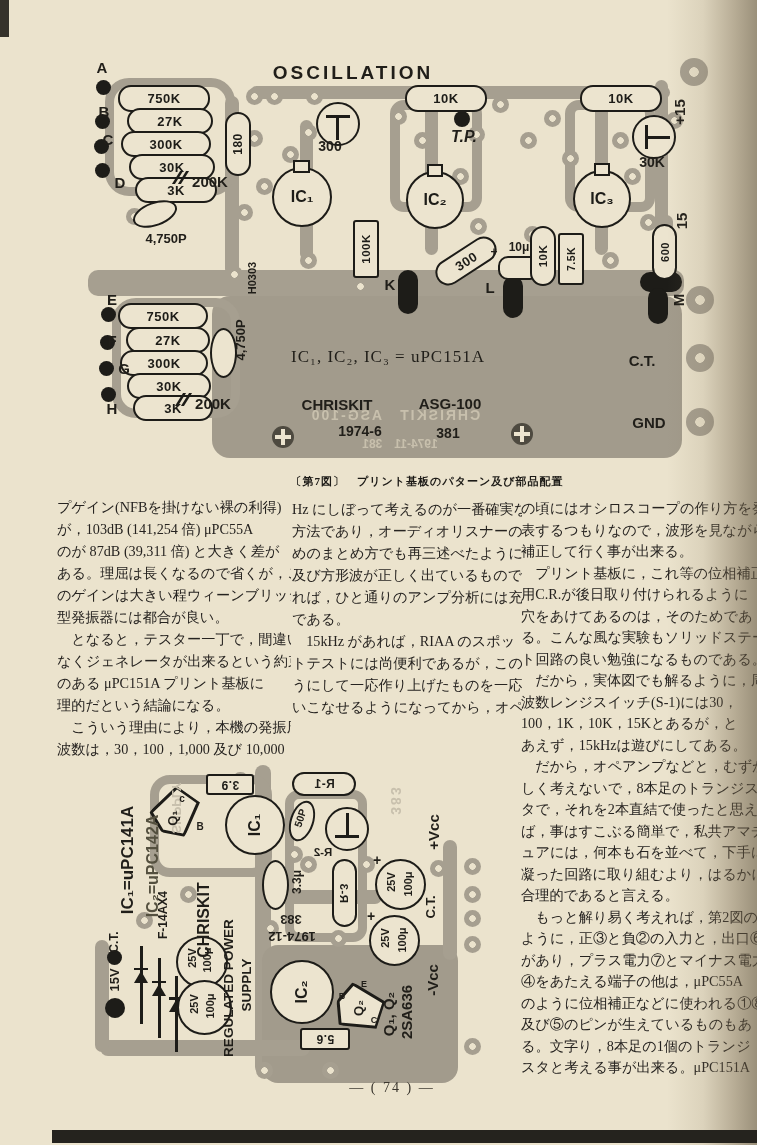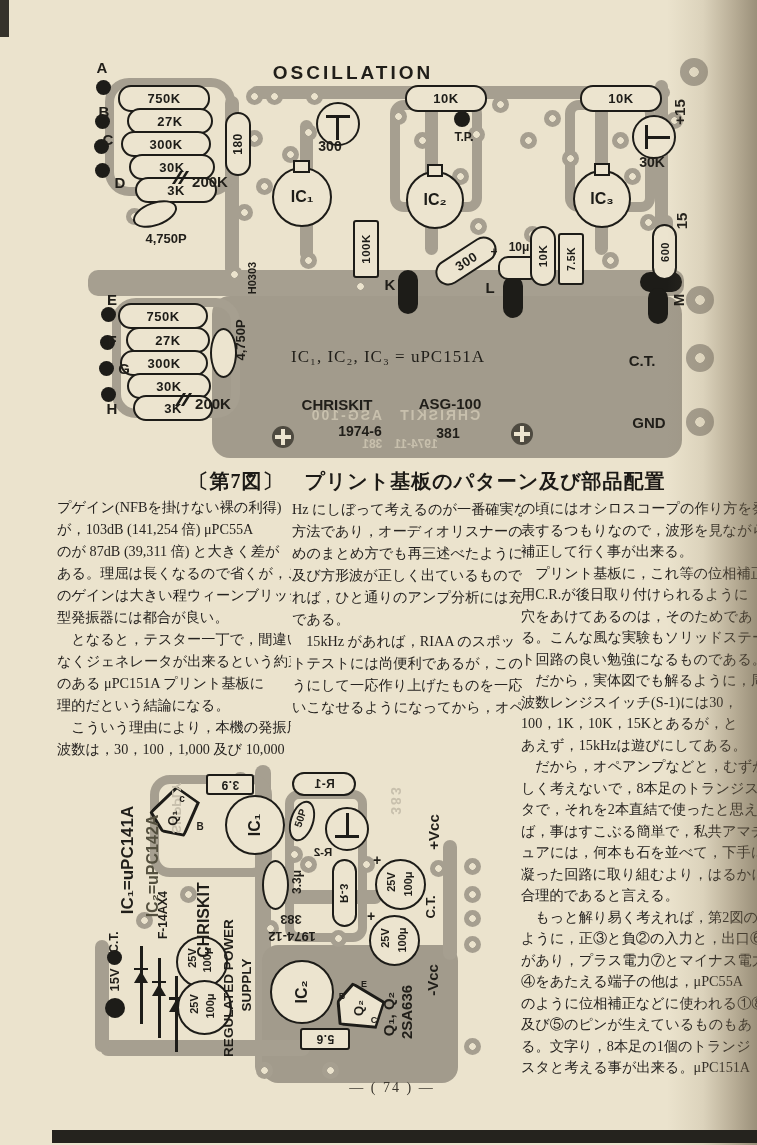--- a/index.html
+++ b/index.html
@@ -41,21 +41,21 @@
   .diode .dl{position:absolute;left:6px;top:0;width:2.5px;height:100%;background:#1d1c18;}
   .diode .dt{position:absolute;left:0;top:32%;width:0;height:0;border-left:7px solid transparent;
              border-right:7px solid transparent;border-bottom:12px solid #1d1c18;}
   .diode .db{position:absolute;left:0;top:calc(32% - 3px);width:14px;height:2.5px;background:#1d1c18;}
   
   .col{position:absolute;color:#262320;font-family:"Liberation Serif","DejaVu Serif",serif;
        font-size:14.2px;z-index:3;}
   .col > div{height:22px;line-height:22px;white-space:nowrap;overflow:hidden;}
   .c3 > div{height:21.5px;line-height:21.5px;}
   .caption{position:absolute;transform:translate(-50%,-50%);font-weight:bold;color:#1c1a16;
-           font-size:20px;white-space:nowrap;z-index:3;letter-spacing:1px;
+           font-size:11px;white-space:nowrap;z-index:3;letter-spacing:1px;
            font-family:"Liberation Serif","DejaVu Serif",serif;}
   .pagenum{position:absolute;transform:translate(-50%,-50%);color:#3a362e;font-size:14px;z-index:3;
            font-family:"Liberation Serif","DejaVu Serif",serif;letter-spacing:2px;}
   .gutter{position:absolute;right:0;top:0;width:90px;height:100%;z-index:50;pointer-events:none;
           background:linear-gradient(90deg,rgba(133,118,89,0) 0%,rgba(133,118,89,.15) 40%,
                      rgba(112,97,72,.42) 75%,rgba(96,84,62,.58) 100%);}
   .bottomband{position:absolute;left:52px;top:1130px;width:705px;height:13px;background:#25231e;z-index:55;}
   .cornermark{position:absolute;left:0;top:0;width:9px;height:37px;background:#35322b;z-index:55;}
 </style>
 </head>
@@ -189,21 +189,21 @@
     <div class="cp cpr" style="left:353px;top:220px;width:22px;height:54px;">
         <span class="vt" style="font-size:11.5px;">100K</span>
       </div>
     <span class="lb" style="left:390px;top:284px;">K</span>
     <i class="boval" style="left:398px;top:270px;width:20px;height:44px;"></i>
 
     <div class="cp" style="left:405px;top:85px;width:78px;height:23px;">
         <span>10K</span>
       </div>
     <i class="bpad" style="left:454px;top:111px;width:16px;height:16px;"></i>
-    <span class="lb" style="left:464px;top:137px;font-size:12px;">T.P.</span>
+    <span class="lb" style="left:464px;top:137px;font-size:16px;font-style:italic;">T.P.</span>
     <div class="icc" style="left:406px;top:171px;width:54px;height:54px;">
         <span>IC₂</span>
       </div>
     <div class="notch" style="left:427px;top:164px;width:12px;height:9px;"></div>
     <div class="cp" style="left:432px;top:248px;width:64px;height:22px;transform:rotate(-33deg);">
         <span>300</span>
       </div>
     <span class="lb" style="left:519px;top:247px;font-size:12px;">10μ</span>
     <span class="lb" style="left:494px;top:252px;font-size:12px;">+</span>
     <div class="oval" style="left:498px;top:256px;width:38px;height:20px;border-radius:10px;"></div>

